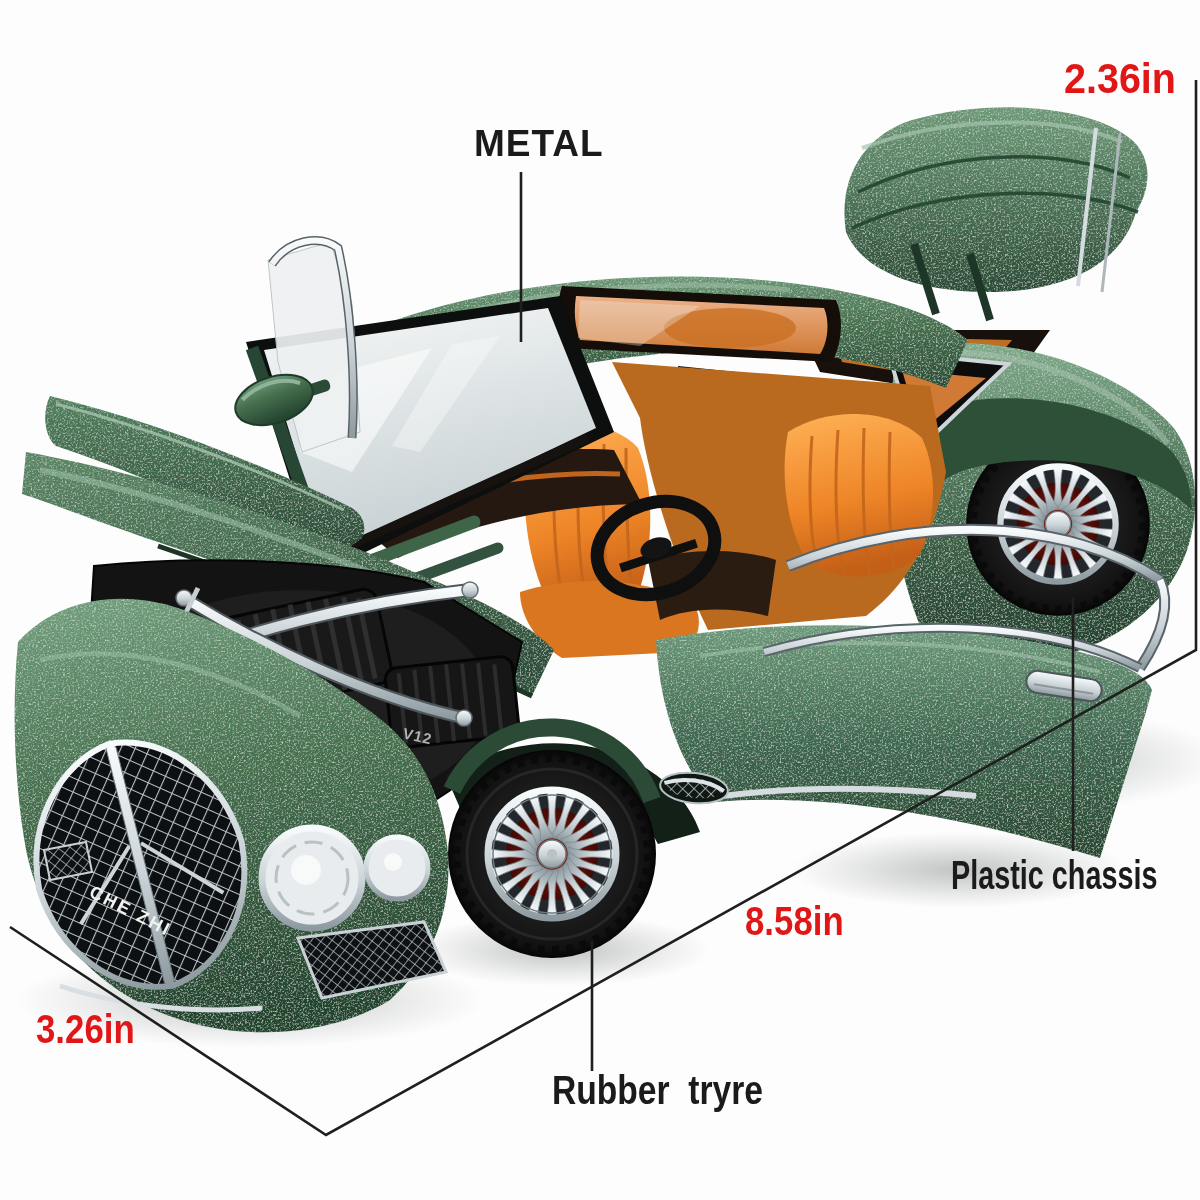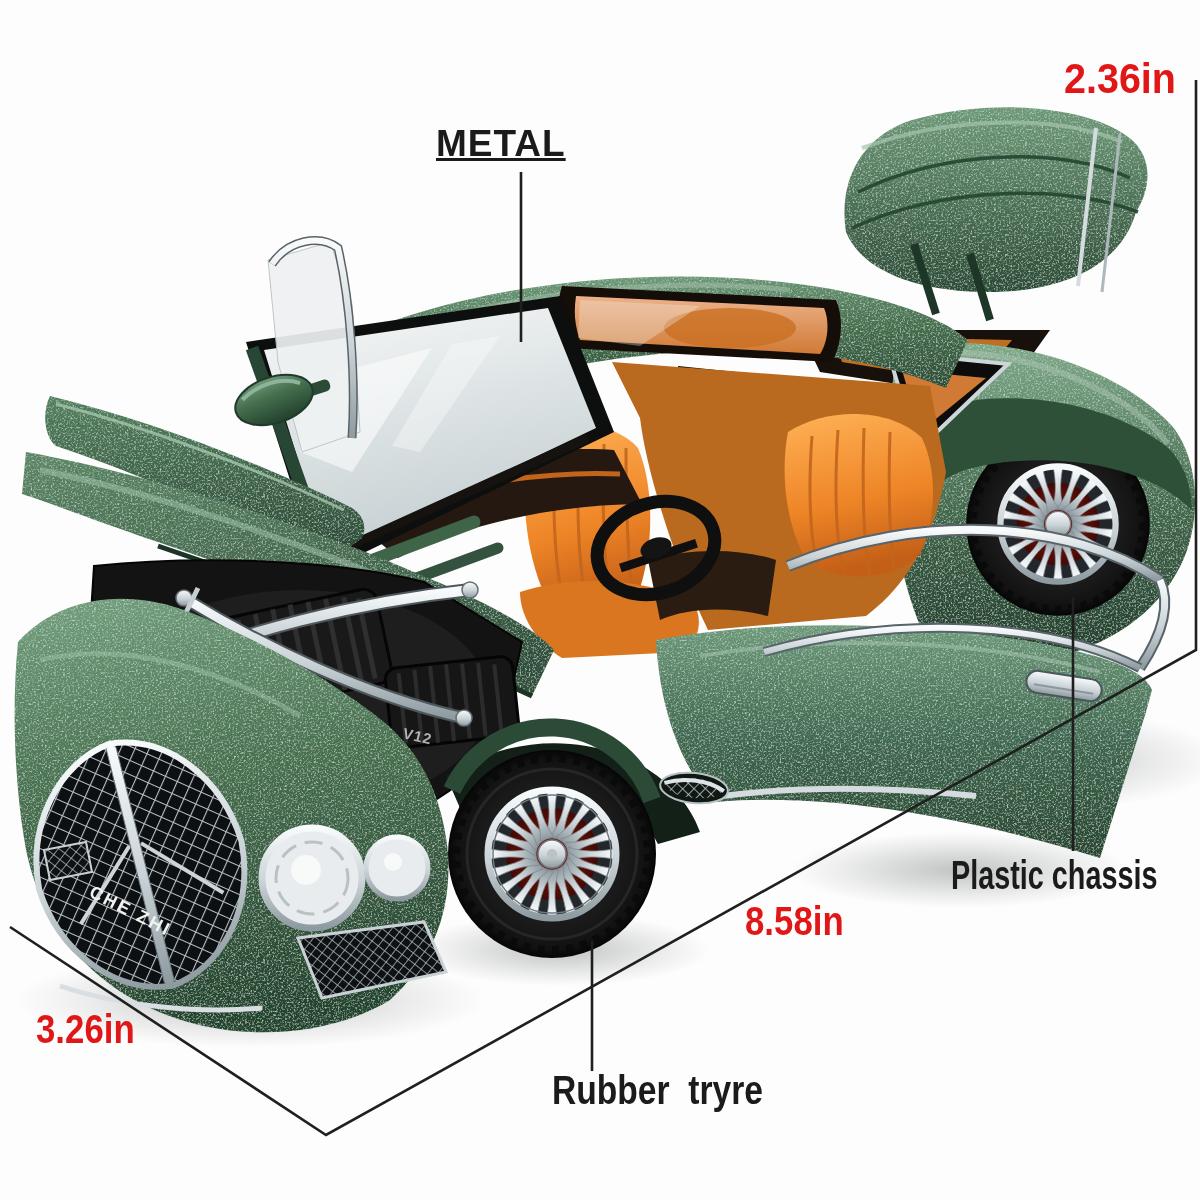--- a/index.html
+++ b/index.html
@@ -2,21 +2,21 @@
 <html><head>
 <meta charset="utf-8">
 <style>
   html,body{margin:0;padding:0;background:#ffffff;}
   #stage{position:relative;width:1200px;height:1200px;background:#fdfdfd;overflow:hidden;
          font-family:"Liberation Sans","DejaVu Sans",sans-serif;}
   #car-svg{position:absolute;left:0;top:0;width:1200px;height:1200px;}
   .lbl{position:absolute;font-weight:700;line-height:1;white-space:pre;
        transform-origin:left top;color:#1b1b1b;}
   .lbl.red{color:#e11717;}
-  #lbl-metal  {left:436px; top:125px; font-size:37px; letter-spacing:1px;text-decoration:underline;}
+  #lbl-metal  {left:474px; top:125px; font-size:37px; letter-spacing:1px;}
   #lbl-height {left:1064px;top:58px;  font-size:42px; transform:scaleX(.94);}
   #lbl-length {left:745px; top:901px; font-size:40px; transform:scaleX(.87);}
   #lbl-width  {left:36px;  top:1009px;font-size:40px; transform:scaleX(.87);}
   #lbl-chassis{left:951px; top:855px; font-size:40px; transform:scaleX(.72);}
   #lbl-tyre   {left:552px; top:1070px;font-size:40px; transform:scaleX(.84);}
 </style>
 </head>
 <body>
 
 <div id="stage">

